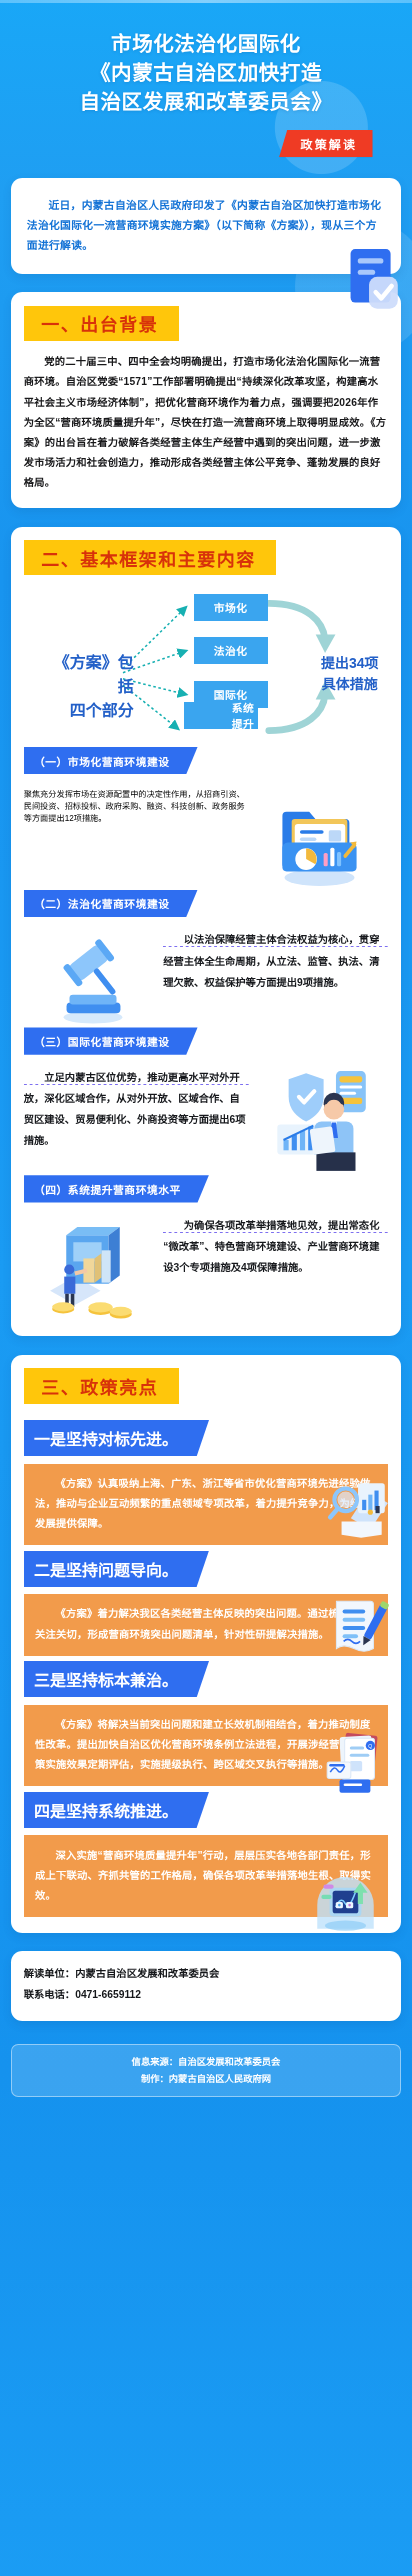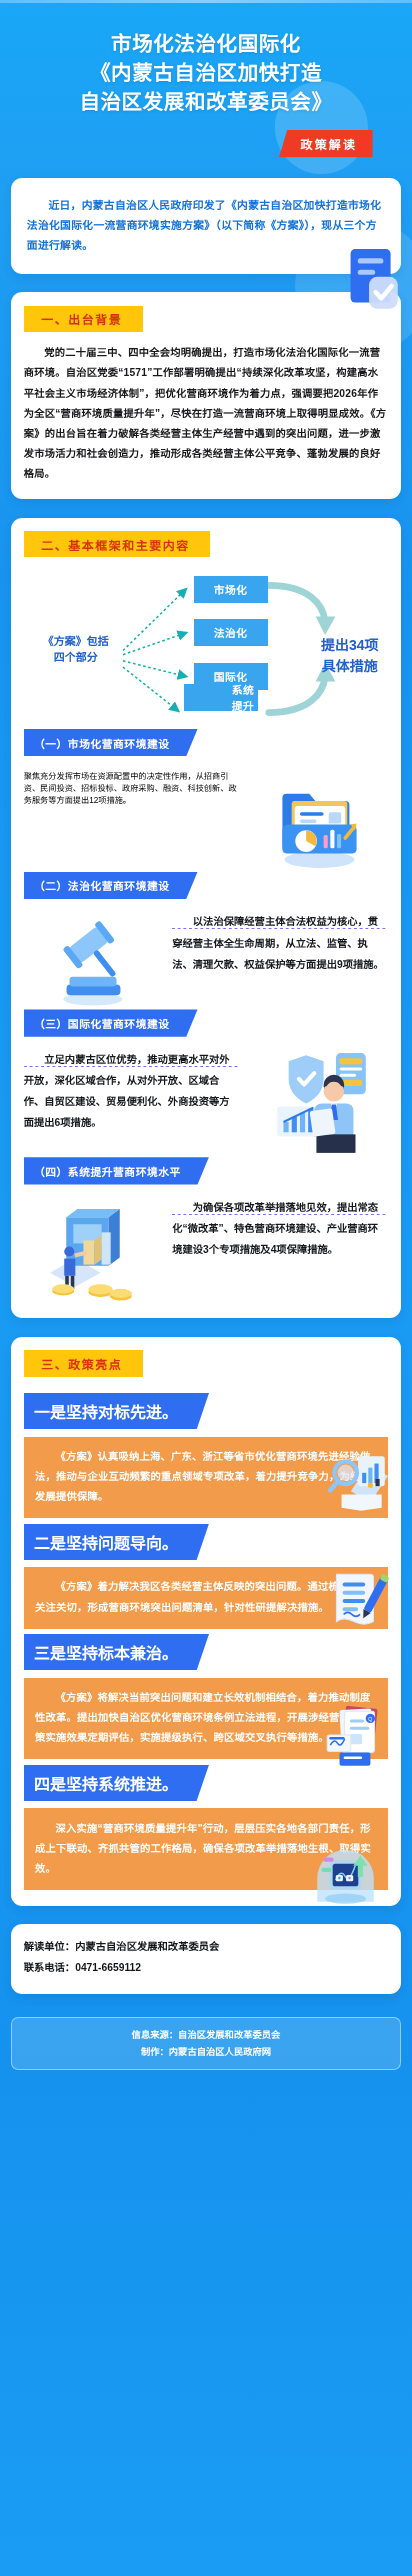--- a/index.html
+++ b/index.html
@@ -81,21 +81,21 @@
     line-height: 1.85;
     text-indent: 2em;
     letter-spacing: 0.3px;
   }
 
   
   .sec-head {
     display: inline-block;
     background: #ffc60b;
     color: #d8320a;
-    font-size: 12px;
+    font-size: 18px;
     font-weight: 700;
     letter-spacing: 1.5px;
     padding: 4.6px 20.6px 4.6px 17.5px;
     margin-bottom: 11.3px;
     text-align: center;
   }
 
   .body-text {
     color: #18181a;
     font-size: 10.3px;
@@ -112,21 +112,21 @@
     color: #ffffff;
     font-size: 10.8px;
     font-weight: 700;
     letter-spacing: 0.5px;
     padding: 5.7px 28px 5.7px 10.3px;
     clip-path: polygon(0 0, 100% 0, calc(100% - 11.3px) 100%, 0 100%);
     margin-bottom: 6.2px;
   }
 
   
-  .split { display: flex; align-items: flex-start; gap: 10px; margin-top: 6.2px; }
+  .split { display: flex; align-items: flex-start; gap: 1px; margin-top: 6.2px; }
   .split .txt { flex: 1 1 58%; }
   .split .art { flex: 0 0 38%; display: flex; align-items: center; justify-content: center; min-height: 88px; }
   .split.rev .txt { order: 2; }
   .split.rev .art { order: 1; }
 
   .underlined {
     color: #16181c;
     font-size: 10.3px;
     font-weight: 700;
     line-height: 2.05;
@@ -140,25 +140,25 @@
   }
 
   
   .diagram {
     position: relative;
     height: 155px;
     margin: 3.1px 0 2.1px;
   }
   .dia-left {
     position: absolute;
-    left: 8px; top: 61px;
+    left: 22px; top: 61px;
     width: 88px;
-    text-align: center;
+    text-align: right;
     color: #2360c8;
-    font-size: 11px;
+    font-size: 16px;
     font-weight: 700;
     line-height: 1.5;
   }
   .dia-box {
     position: absolute;
     left: 170px;
     width: 74px;
     height: 27px;
     background: #3aa5ef;
     color: #fff;

